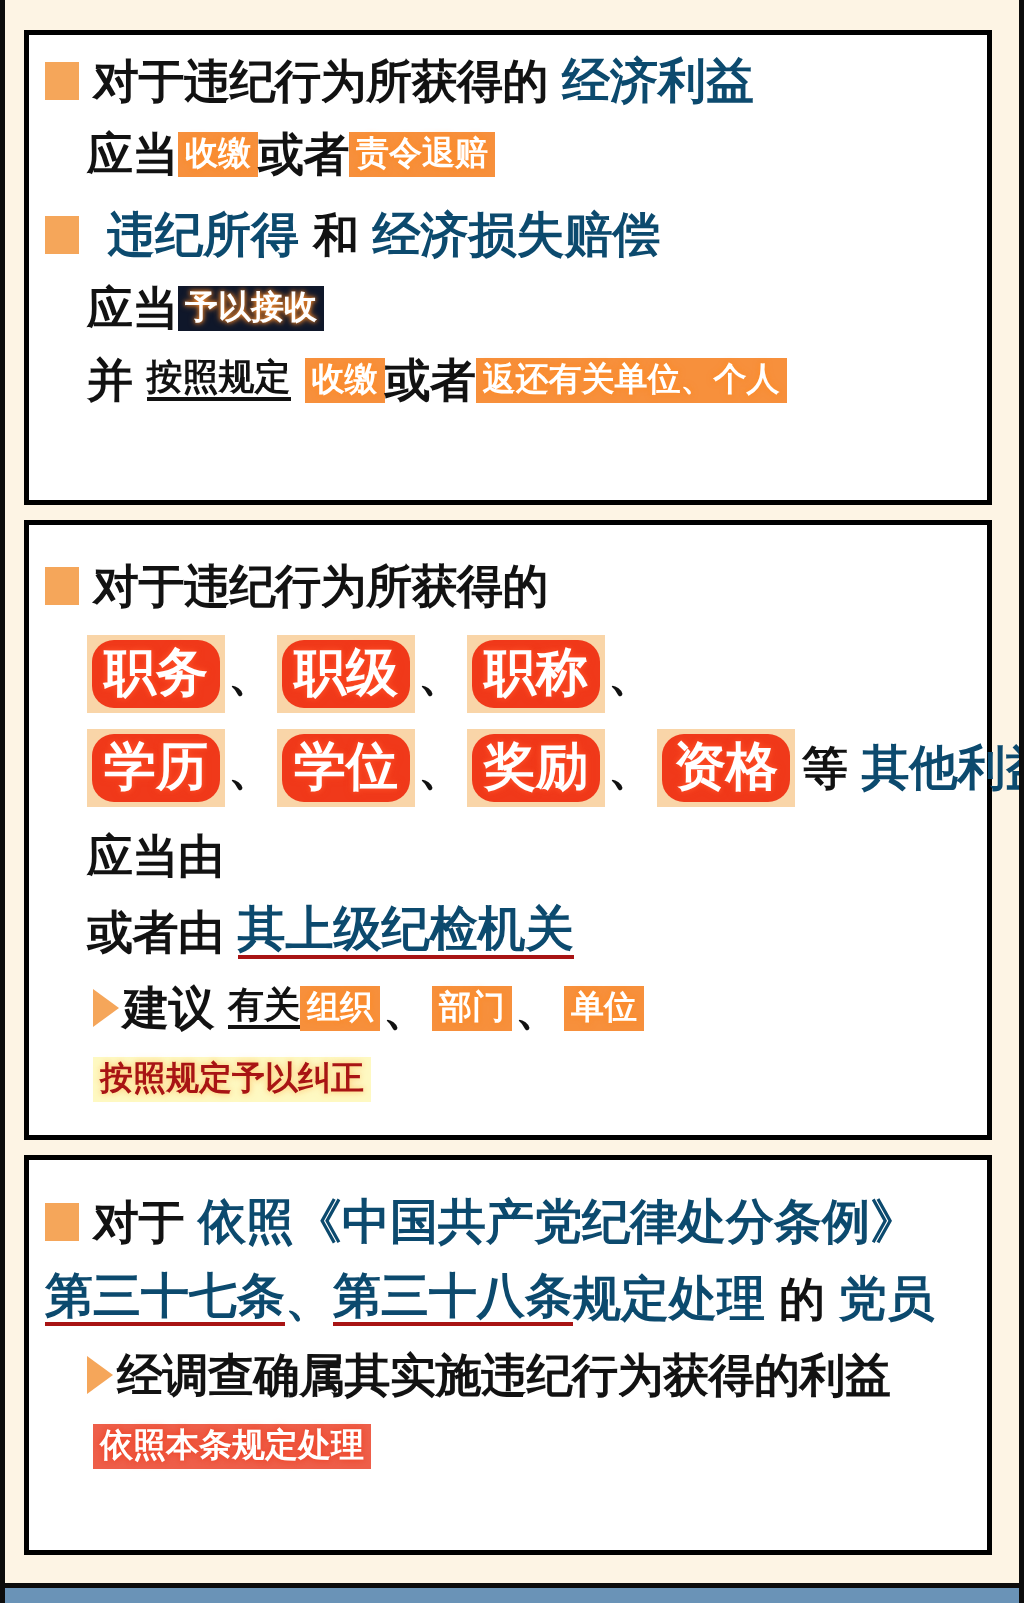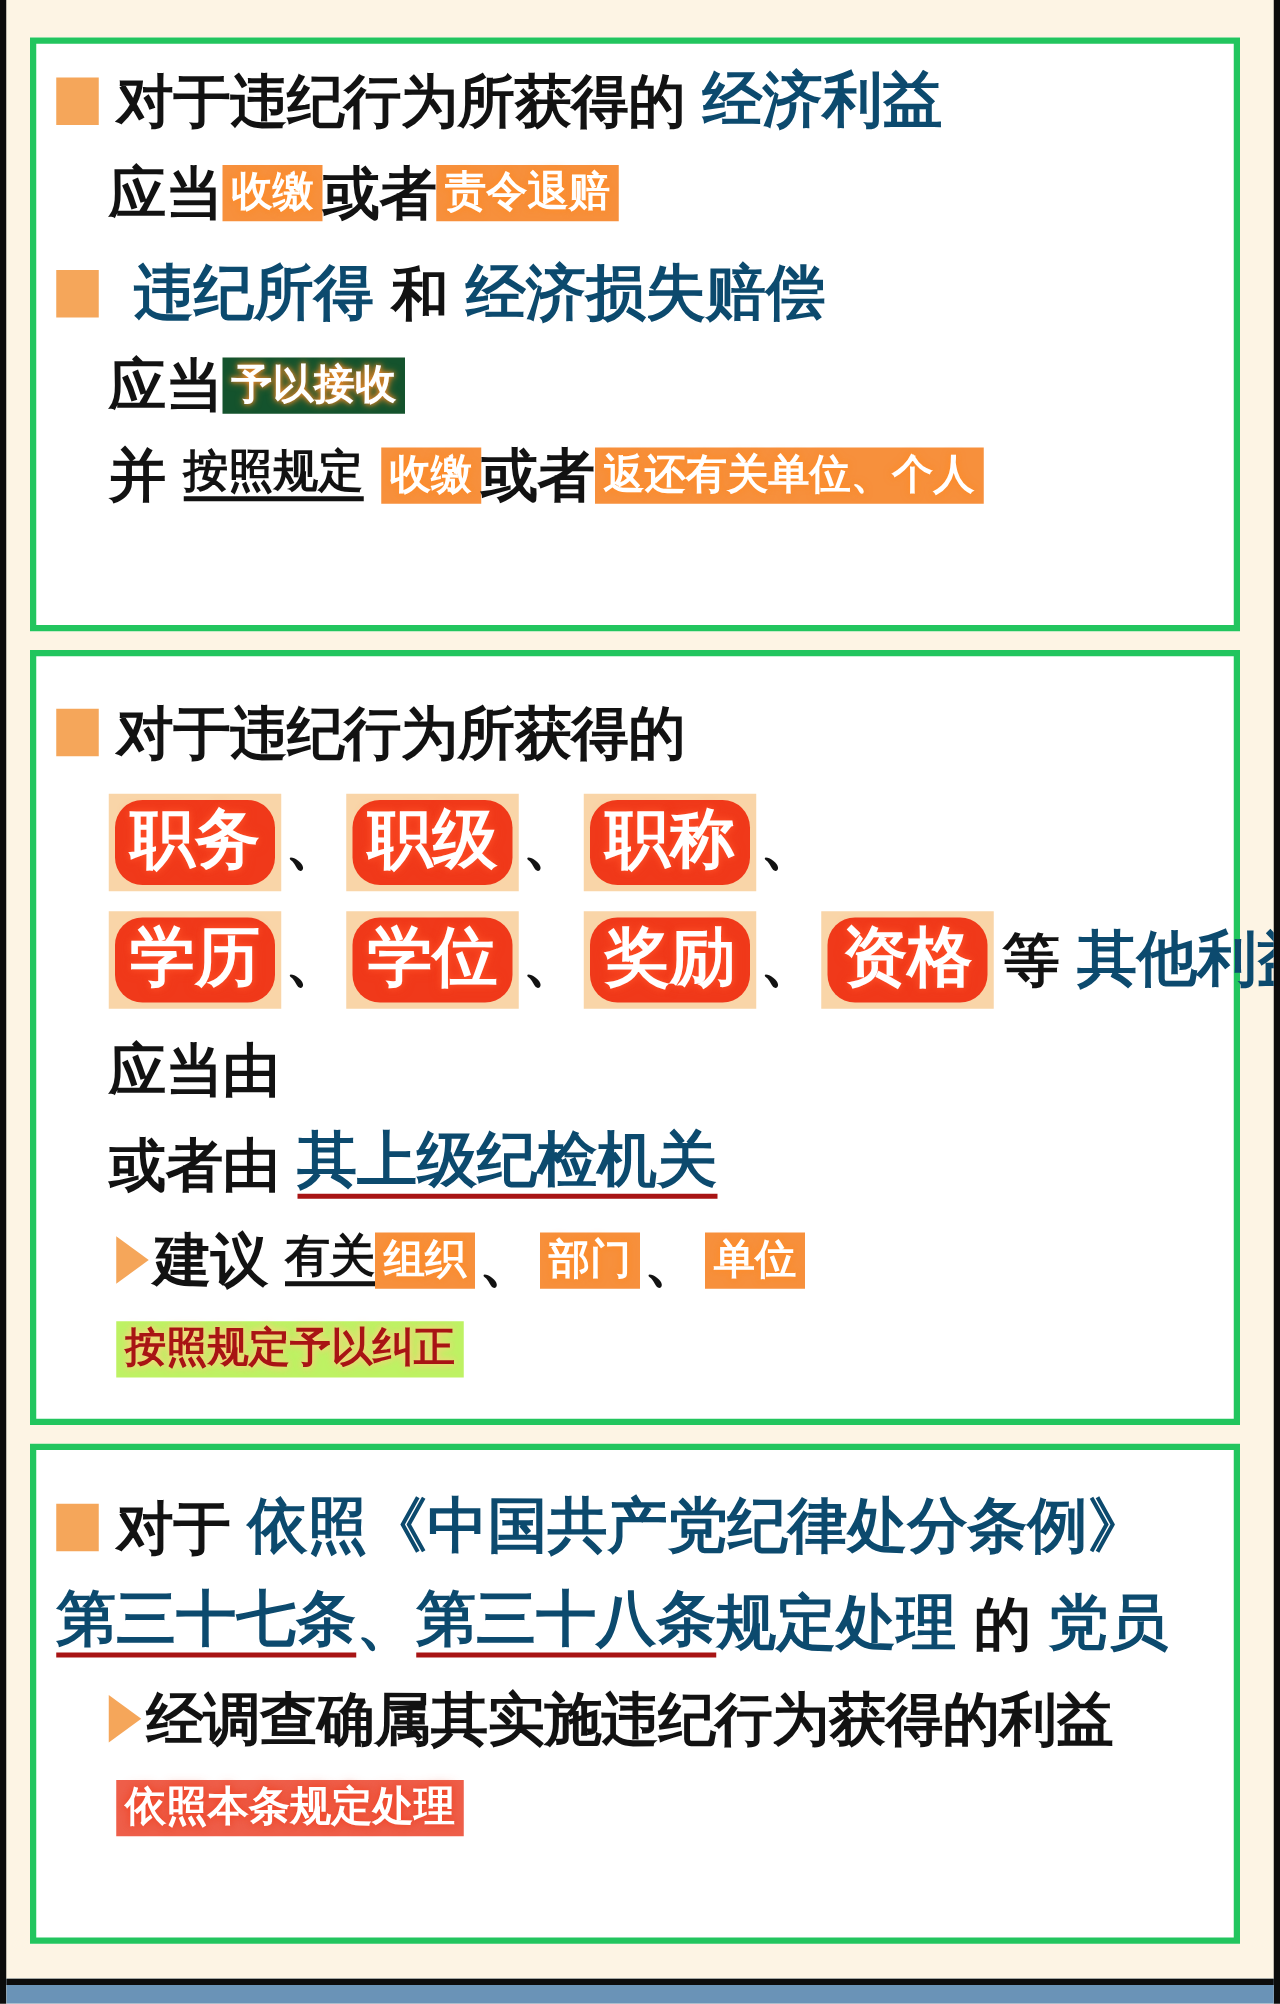--- a/index.html
+++ b/index.html
@@ -28,21 +28,21 @@
 
   .cards {
     position: absolute;
     left: 19px;
     top: 30px;
     width: 968px;
   }
 
   .card {
     box-sizing: border-box;
-    border: 5px solid #22c55e;
+    border: 5px solid #000000;
     background: #ffffff;
     margin-bottom: 15px;
     padding: 22px 16px 36px 16px;
   }
   .card.c1 { height: 475px; }
   .card.c2 { height: 620px; }
   .card.c3 { height: 400px; }
 
   .line {
     display: flex;
@@ -104,23 +104,23 @@
     font-weight: 800;
     font-size: 33px;
     color: #ffffff;
     padding: 4px 7px 8px 7px;
     line-height: 1.0;
     text-shadow:
       0 0 4px rgba(255,140,40,0.95),
       0 0 7px rgba(255,140,40,0.8);
   }
   .hl.orange   { background: #f7903c; }
-  .hl.amber    { background: #14532d; }
+  .hl.amber    { background: #0f172a; }
   .hl.amberlt  {
-    background: #bef264;
+    background: #fef9c3;
     color: #a81414;
     text-shadow: 0 0 5px rgba(255,210,130,0.95), 0 0 8px rgba(255,205,120,0.8);
   }
   .hl.salmon   {
     background: #ee5f4a;
     text-shadow: 0 0 5px rgba(240,70,40,0.95), 0 0 9px rgba(240,70,40,0.8);
   }
 
   
   .pillwrap {

